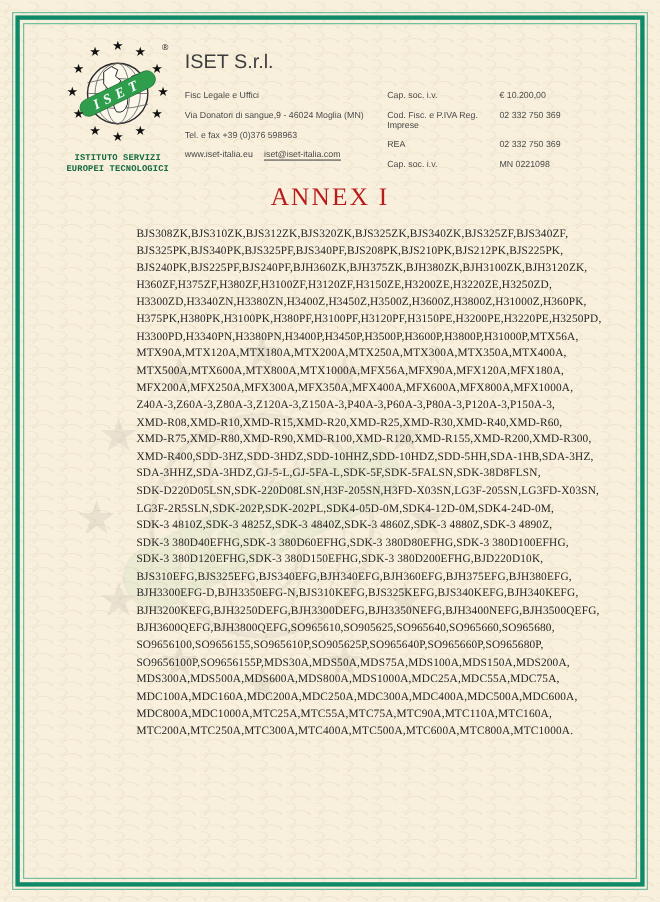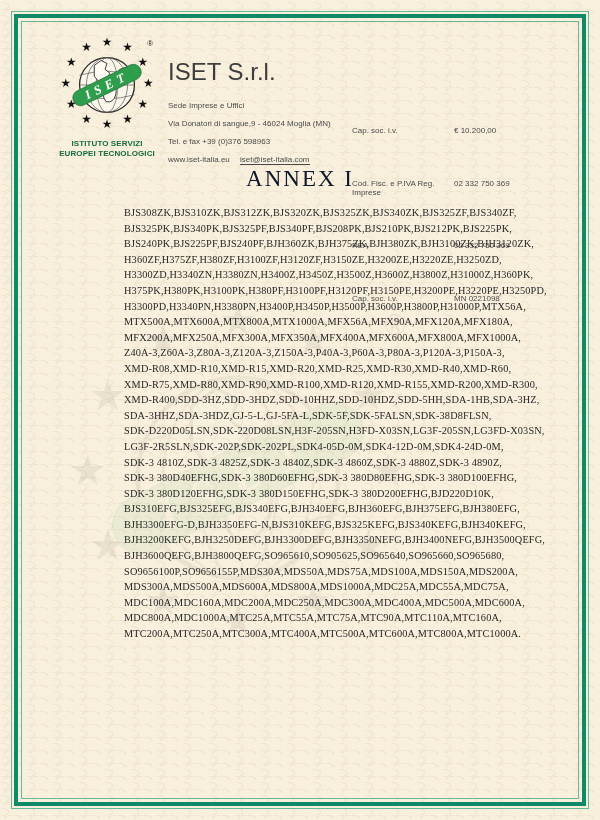--- a/index.html
+++ b/index.html
@@ -8,38 +8,38 @@
   .bg-pattern{position:absolute;inset:0;
     background-image:
       radial-gradient(ellipse 13px 6px at 13px 13px, transparent 58%, rgba(203,182,140,.20) 60%, rgba(203,182,140,.20) 72%, transparent 74%),
       radial-gradient(ellipse 13px 6px at 0px 6px,  transparent 58%, rgba(203,182,140,.16) 60%, rgba(203,182,140,.16) 72%, transparent 74%);
     background-size:26px 13px;}
   .frame{position:absolute;pointer-events:none;}
   .frame1{inset:11px;border:1px solid #66b99b;}
   .frame2{inset:14px;border:4px solid #0f8a68;}
   .frame3{inset:21px;border:1px solid #66b99b;}
 
-  .logo-block{position:absolute;left:46px;top:34px;width:122px;text-align:center;}
+  .logo-block{position:absolute;left:46px;top:34px;width:122px;text-align:center;font-family:Liberation Mono, monospace;}
   .logo-block svg{display:block;margin:0 auto;}
   .org-name{margin-top:3px;font-size:8px;font-weight:bold;color:#156b41;
             line-height:9.5px;letter-spacing:.1px;}
 
   .company-block{position:absolute;left:168px;top:46px;width:180px;color:#4a4a4a;}
-  .company-name{font-size:24px;color:#3d3d3d;margin:12px 0 15px 0;font-weight:400;}
+  .company-name{font-size:18px;color:#3d3d3d;margin:0 0 15px 0;font-weight:400;}
   .company-row{font-size:8px;margin-bottom:9px;white-space:nowrap;}
   .email{border-bottom:1px solid #4a4a4a;margin-left:8px;cursor:pointer;}
 
   .registry-block{position:absolute;left:352px;top:82px;width:210px;color:#4a4a4a;}
-  .reg-row{display:flex;font-size:8px;margin-bottom:9px;margin-top:44px;}
+  .reg-row{display:flex;font-size:8px;margin-bottom:9px;}
   .reg-label{width:102px;}
   .reg-value{white-space:nowrap;}
 
   .title{position:absolute;top:166px;left:0;width:100%;text-align:center;margin:0;
          font-family:"Liberation Serif",serif;font-size:23px;font-weight:400;
-         letter-spacing:2px;color:#0f172a;}
+         letter-spacing:2px;color:#b91c1c;}
 
   .codes{position:absolute;left:124px;top:205px;
          font-family:"Liberation Serif",serif;font-size:10.3px;line-height:15.6px;
          color:#262626;letter-spacing:.15px;white-space:nowrap;}
 
   .watermark{position:absolute;left:52px;top:292px;width:372px;height:372px;opacity:.06;}
   .hidden-defs{position:absolute;width:0;height:0;overflow:hidden;}
 </style>
 </head>
 <body>
@@ -96,21 +96,21 @@
       <use href="#iset-logo-def"></use>
     </svg>
     <div class="org-name">
       <div>ISTITUTO SERVIZI</div>
       <div>EUROPEI TECNOLOGICI</div>
     </div>
   </div>
 
   <div class="company-block">
     <div class="company-name">ISET S.r.l.</div>
-    <div class="company-row">Sede Imprese e Uffici</div>
+    <div class="company-row">Fisc Legale e Uffici</div>
     <div class="company-row">Via Donatori di sangue,9 - 46024 Moglia (MN)</div>
     <div class="company-row">Tel. e fax +39 (0)376 598963</div>
     <div class="company-row">
       <span>www.iset-italia.eu</span>
       <span class="email">iset@iset-italia.com</span>
     </div>
   </div>
 
   <div class="registry-block">
     <div class="reg-row">
@@ -134,35 +134,37 @@
   <h1 class="title">ANNEX I</h1>
 
   <div class="codes">
       <div>BJS308ZK,BJS310ZK,BJS312ZK,BJS320ZK,BJS325ZK,BJS340ZK,BJS325ZF,BJS340ZF,</div>
       <div>BJS325PK,BJS340PK,BJS325PF,BJS340PF,BJS208PK,BJS210PK,BJS212PK,BJS225PK,</div>
       <div>BJS240PK,BJS225PF,BJS240PF,BJH360ZK,BJH375ZK,BJH380ZK,BJH3100ZK,BJH3120ZK,</div>
       <div>H360ZF,H375ZF,H380ZF,H3100ZF,H3120ZF,H3150ZE,H3200ZE,H3220ZE,H3250ZD,</div>
       <div>H3300ZD,H3340ZN,H3380ZN,H3400Z,H3450Z,H3500Z,H3600Z,H3800Z,H31000Z,H360PK,</div>
       <div>H375PK,H380PK,H3100PK,H380PF,H3100PF,H3120PF,H3150PE,H3200PE,H3220PE,H3250PD,</div>
       <div>H3300PD,H3340PN,H3380PN,H3400P,H3450P,H3500P,H3600P,H3800P,H31000P,MTX56A,</div>
+      <div>MTX90A,MTX120A,MTX180A,MTX200A,MTX250A,MTX300A,MTX350A,MTX400A,</div>
       <div>MTX500A,MTX600A,MTX800A,MTX1000A,MFX56A,MFX90A,MFX120A,MFX180A,</div>
       <div>MFX200A,MFX250A,MFX300A,MFX350A,MFX400A,MFX600A,MFX800A,MFX1000A,</div>
       <div>Z40A-3,Z60A-3,Z80A-3,Z120A-3,Z150A-3,P40A-3,P60A-3,P80A-3,P120A-3,P150A-3,</div>
       <div>XMD-R08,XMD-R10,XMD-R15,XMD-R20,XMD-R25,XMD-R30,XMD-R40,XMD-R60,</div>
       <div>XMD-R75,XMD-R80,XMD-R90,XMD-R100,XMD-R120,XMD-R155,XMD-R200,XMD-R300,</div>
       <div>XMD-R400,SDD-3HZ,SDD-3HDZ,SDD-10HHZ,SDD-10HDZ,SDD-5HH,SDA-1HB,SDA-3HZ,</div>
       <div>SDA-3HHZ,SDA-3HDZ,GJ-5-L,GJ-5FA-L,SDK-5F,SDK-5FALSN,SDK-38D8FLSN,</div>
       <div>SDK-D220D05LSN,SDK-220D08LSN,H3F-205SN,H3FD-X03SN,LG3F-205SN,LG3FD-X03SN,</div>
       <div>LG3F-2R5SLN,SDK-202P,SDK-202PL,SDK4-05D-0M,SDK4-12D-0M,SDK4-24D-0M,</div>
       <div>SDK-3 4810Z,SDK-3 4825Z,SDK-3 4840Z,SDK-3 4860Z,SDK-3 4880Z,SDK-3 4890Z,</div>
       <div>SDK-3 380D40EFHG,SDK-3 380D60EFHG,SDK-3 380D80EFHG,SDK-3 380D100EFHG,</div>
       <div>SDK-3 380D120EFHG,SDK-3 380D150EFHG,SDK-3 380D200EFHG,BJD220D10K,</div>
       <div>BJS310EFG,BJS325EFG,BJS340EFG,BJH340EFG,BJH360EFG,BJH375EFG,BJH380EFG,</div>
       <div>BJH3300EFG-D,BJH3350EFG-N,BJS310KEFG,BJS325KEFG,BJS340KEFG,BJH340KEFG,</div>
       <div>BJH3200KEFG,BJH3250DEFG,BJH3300DEFG,BJH3350NEFG,BJH3400NEFG,BJH3500QEFG,</div>
       <div>BJH3600QEFG,BJH3800QEFG,SO965610,SO905625,SO965640,SO965660,SO965680,</div>
+      <div>SO9656100,SO9656155,SO965610P,SO905625P,SO965640P,SO965660P,SO965680P,</div>
       <div>SO9656100P,SO9656155P,MDS30A,MDS50A,MDS75A,MDS100A,MDS150A,MDS200A,</div>
       <div>MDS300A,MDS500A,MDS600A,MDS800A,MDS1000A,MDC25A,MDC55A,MDC75A,</div>
       <div>MDC100A,MDC160A,MDC200A,MDC250A,MDC300A,MDC400A,MDC500A,MDC600A,</div>
       <div>MDC800A,MDC1000A,MTC25A,MTC55A,MTC75A,MTC90A,MTC110A,MTC160A,</div>
       <div>MTC200A,MTC250A,MTC300A,MTC400A,MTC500A,MTC600A,MTC800A,MTC1000A.</div>
     </div>
 </div>
 
 </body></html>

